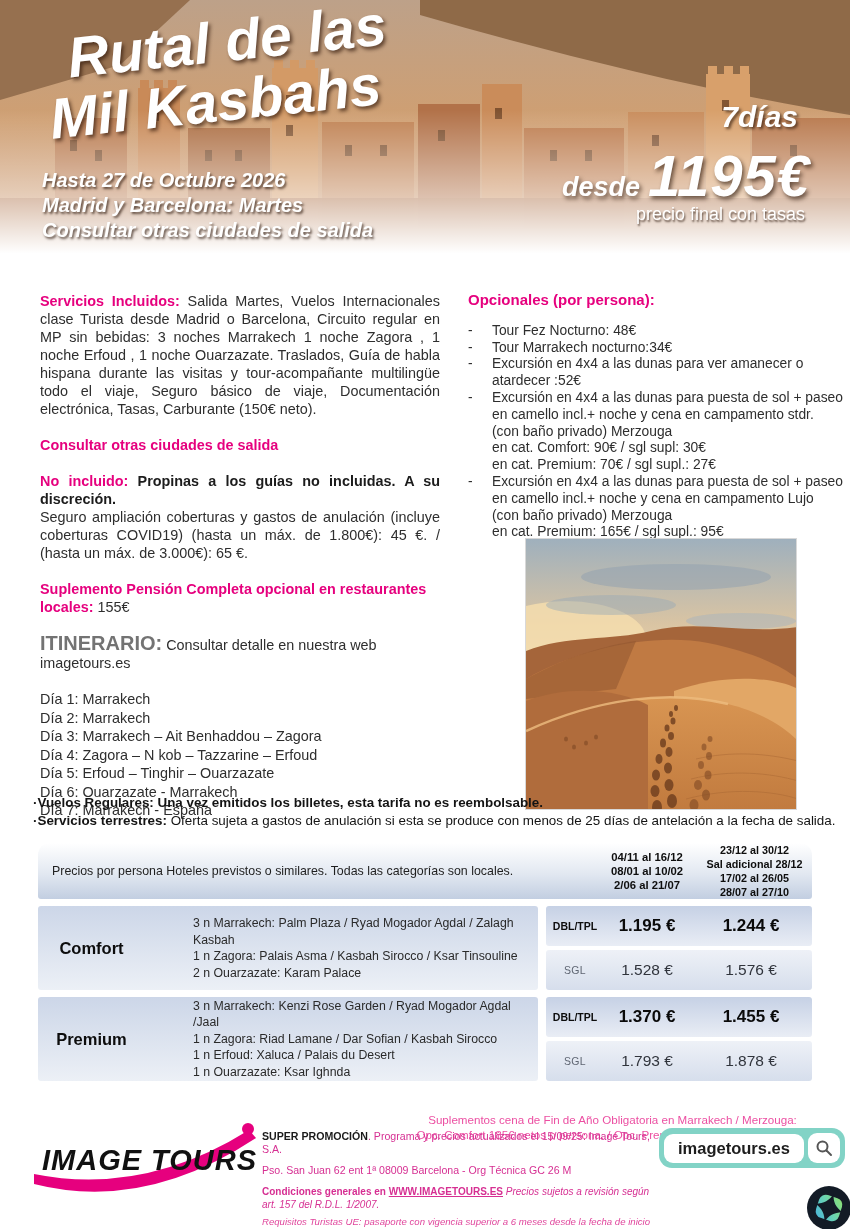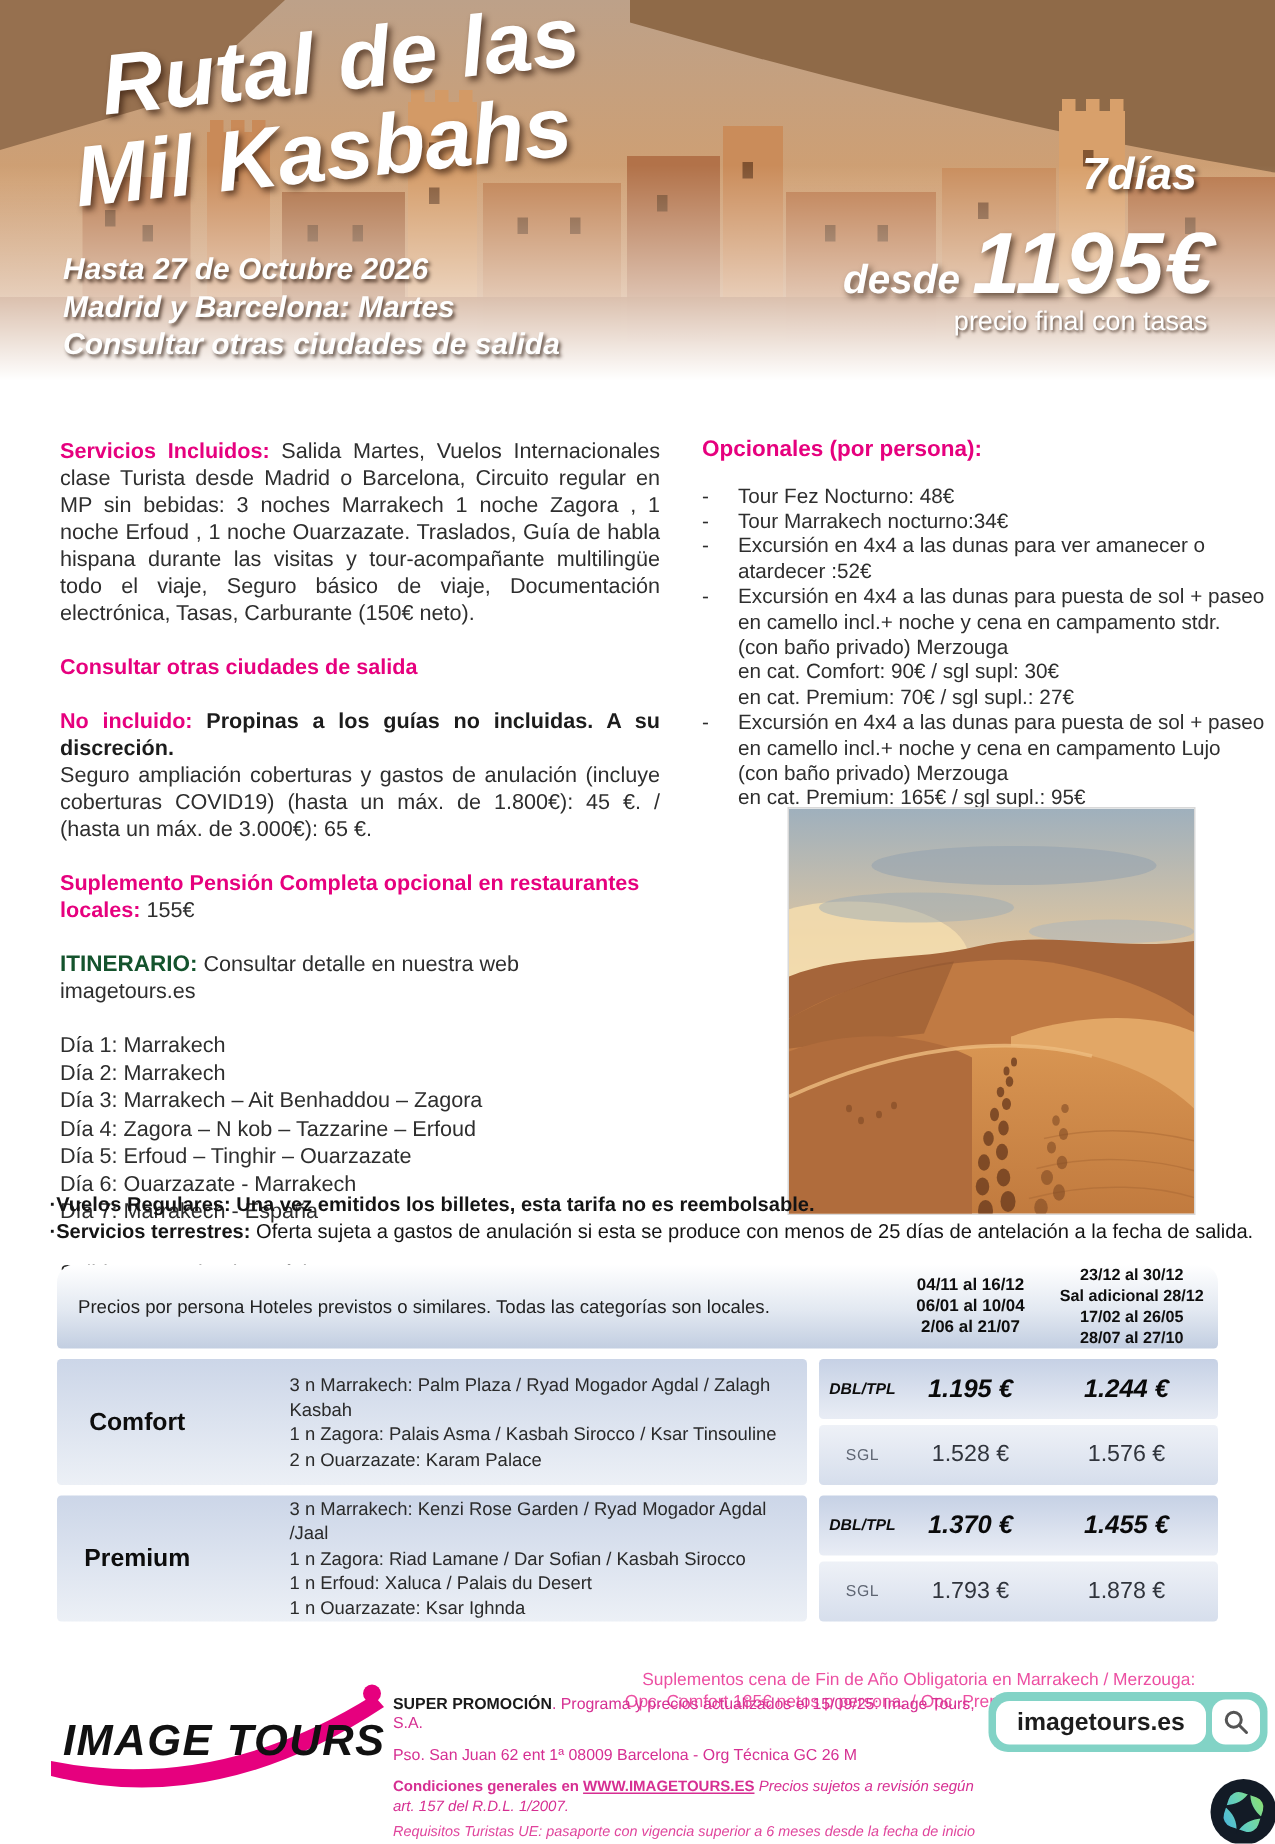--- a/index.html
+++ b/index.html
@@ -24,21 +24,21 @@
   .hero-price .desde { font-size:27px; margin-right:8px; }
   .hero-price .big { font-size:58px; letter-spacing:1px; }
   .hero-price-note { position:absolute; right:45px; top:204px; color:#fff; font-size:18px;
     text-shadow:1px 1.5px 2px rgba(40,20,8,.7); }
   
   .magenta { color:#e6007e; font-weight:bold; }
   .colL { position:absolute; left:40px; top:292px; width:400px; font-size:14.4px; line-height:18px; color:#2e2e2e; }
   .colL p { margin-bottom:18px; }
   .just { text-align:justify; }
   .boldblk { font-weight:bold; color:#1c1c1c; }
-  .itin-label { font-weight:bold; color:#14532d; font-size:15px; }
+  .itin-label { font-weight:bold; color:#737373; font-size:20px; }
   .dias div { line-height:18.5px; }
   .colR { position:absolute; left:468px; top:292px; width:376px; font-size:13.8px; line-height:16.8px; color:#2e2e2e; }
   .opc-title { font-size:15px; margin-bottom:14px; }
   .opc-item { display:flex; }
   .opc-dash { width:24px; flex:none; }
   .opc-text { flex:1; }
   
   .dunes { position:absolute; left:525px; top:538px; width:272px; height:272px; border:1px solid #d8d8d8; overflow:hidden; }
   
   .notes { position:absolute; left:33px; top:794px; width:805px; font-size:13.4px; line-height:18px; color:#141414; }
@@ -50,21 +50,21 @@
     background:linear-gradient(180deg,#ffffff 0%,#e2e8f1 55%,#c2cee1 100%); }
   .pt-note { flex:1; padding-left:14px; font-size:12.4px; color:#1f1f1f; }
   .season { width:100px; text-align:center; font-weight:bold; font-size:11.3px; line-height:14px; color:#0e0e0e; white-space:nowrap; }
   .season.s2 { width:115px; font-size:10.8px; }
   .pt-row { display:flex; margin-top:7px; height:84px; }
   .pt-left { width:500px; display:flex; border-radius:3px; background:linear-gradient(180deg,#ccd6e8,#ecf0f6); }
   .pt-cat { width:107px; display:flex; align-items:center; justify-content:center; font-weight:bold; font-size:16.5px; color:#0d0d0d; }
   .pt-hotels { flex:1; display:flex; flex-direction:column; justify-content:center; font-size:12.3px; line-height:16.5px; color:#2a2a2a;margin-left:48px; }
   .pt-prices { width:266px; margin-left:8px; display:flex; flex-direction:column; }
   .price-sub { flex:1; display:flex; align-items:center; border-radius:3px; }
-  .price-sub.dbl { background:linear-gradient(180deg,#c6d1e5,#e9edf5); margin-bottom:4px;font-style:italic; }
+  .price-sub.dbl { background:linear-gradient(180deg,#c6d1e5,#e9edf5); margin-bottom:4px; }
   .price-sub.sgl { background:linear-gradient(180deg,#eef1f7,#d6deec); }
   .psub-label { width:58px; text-align:center; font-size:10.5px; }
   .dbl .psub-label { font-weight:bold; color:#0d0d0d; }
   .sgl .psub-label { color:#5f6673; letter-spacing:.4px; }
   .psub-p1 { width:86px; text-align:center; }
   .psub-p2 { width:122px; text-align:center; }
   .dbl .psub-p1, .dbl .psub-p2 { font-weight:bold; font-size:17px; color:#0a0a0a; }
   .sgl .psub-p1, .sgl .psub-p2 { font-size:15.5px; color:#30343c; }
   
   .supl { position:absolute; left:385px; top:1112px; width:455px; text-align:center;
@@ -279,21 +279,21 @@
 <div class="notes">
   <div class="n1"><span class="lbl">·Vuelos Regulares:</span><span> Una vez emitidos los billetes, esta tarifa no es reembolsable.</span></div>
   <div><span class="lbl">·Servicios terrestres:</span><span> Oferta sujeta a gastos de anulación si esta se produce con menos de 25 días de antelación a la fecha de  salida.</span></div>
 </div>
 
 <div class="ptable">
   <div class="pt-header">
     <div class="pt-note">Precios por persona Hoteles previstos o similares. Todas las categorías son locales.</div>
     <div class="season">
       <div>04/11 al 16/12</div>
-      <div>06/01 al 10/04</div>
+      <div>08/01 al 10/02</div>
       <div>2/06 al 21/07</div>
     </div>
     <div class="season s2">
       <div>23/12 al 30/12</div>
       <div>Sal adicional 28/12</div>
       <div>17/02 al 26/05</div>
       <div>28/07 al 27/10</div>
     </div>
   </div>
 

